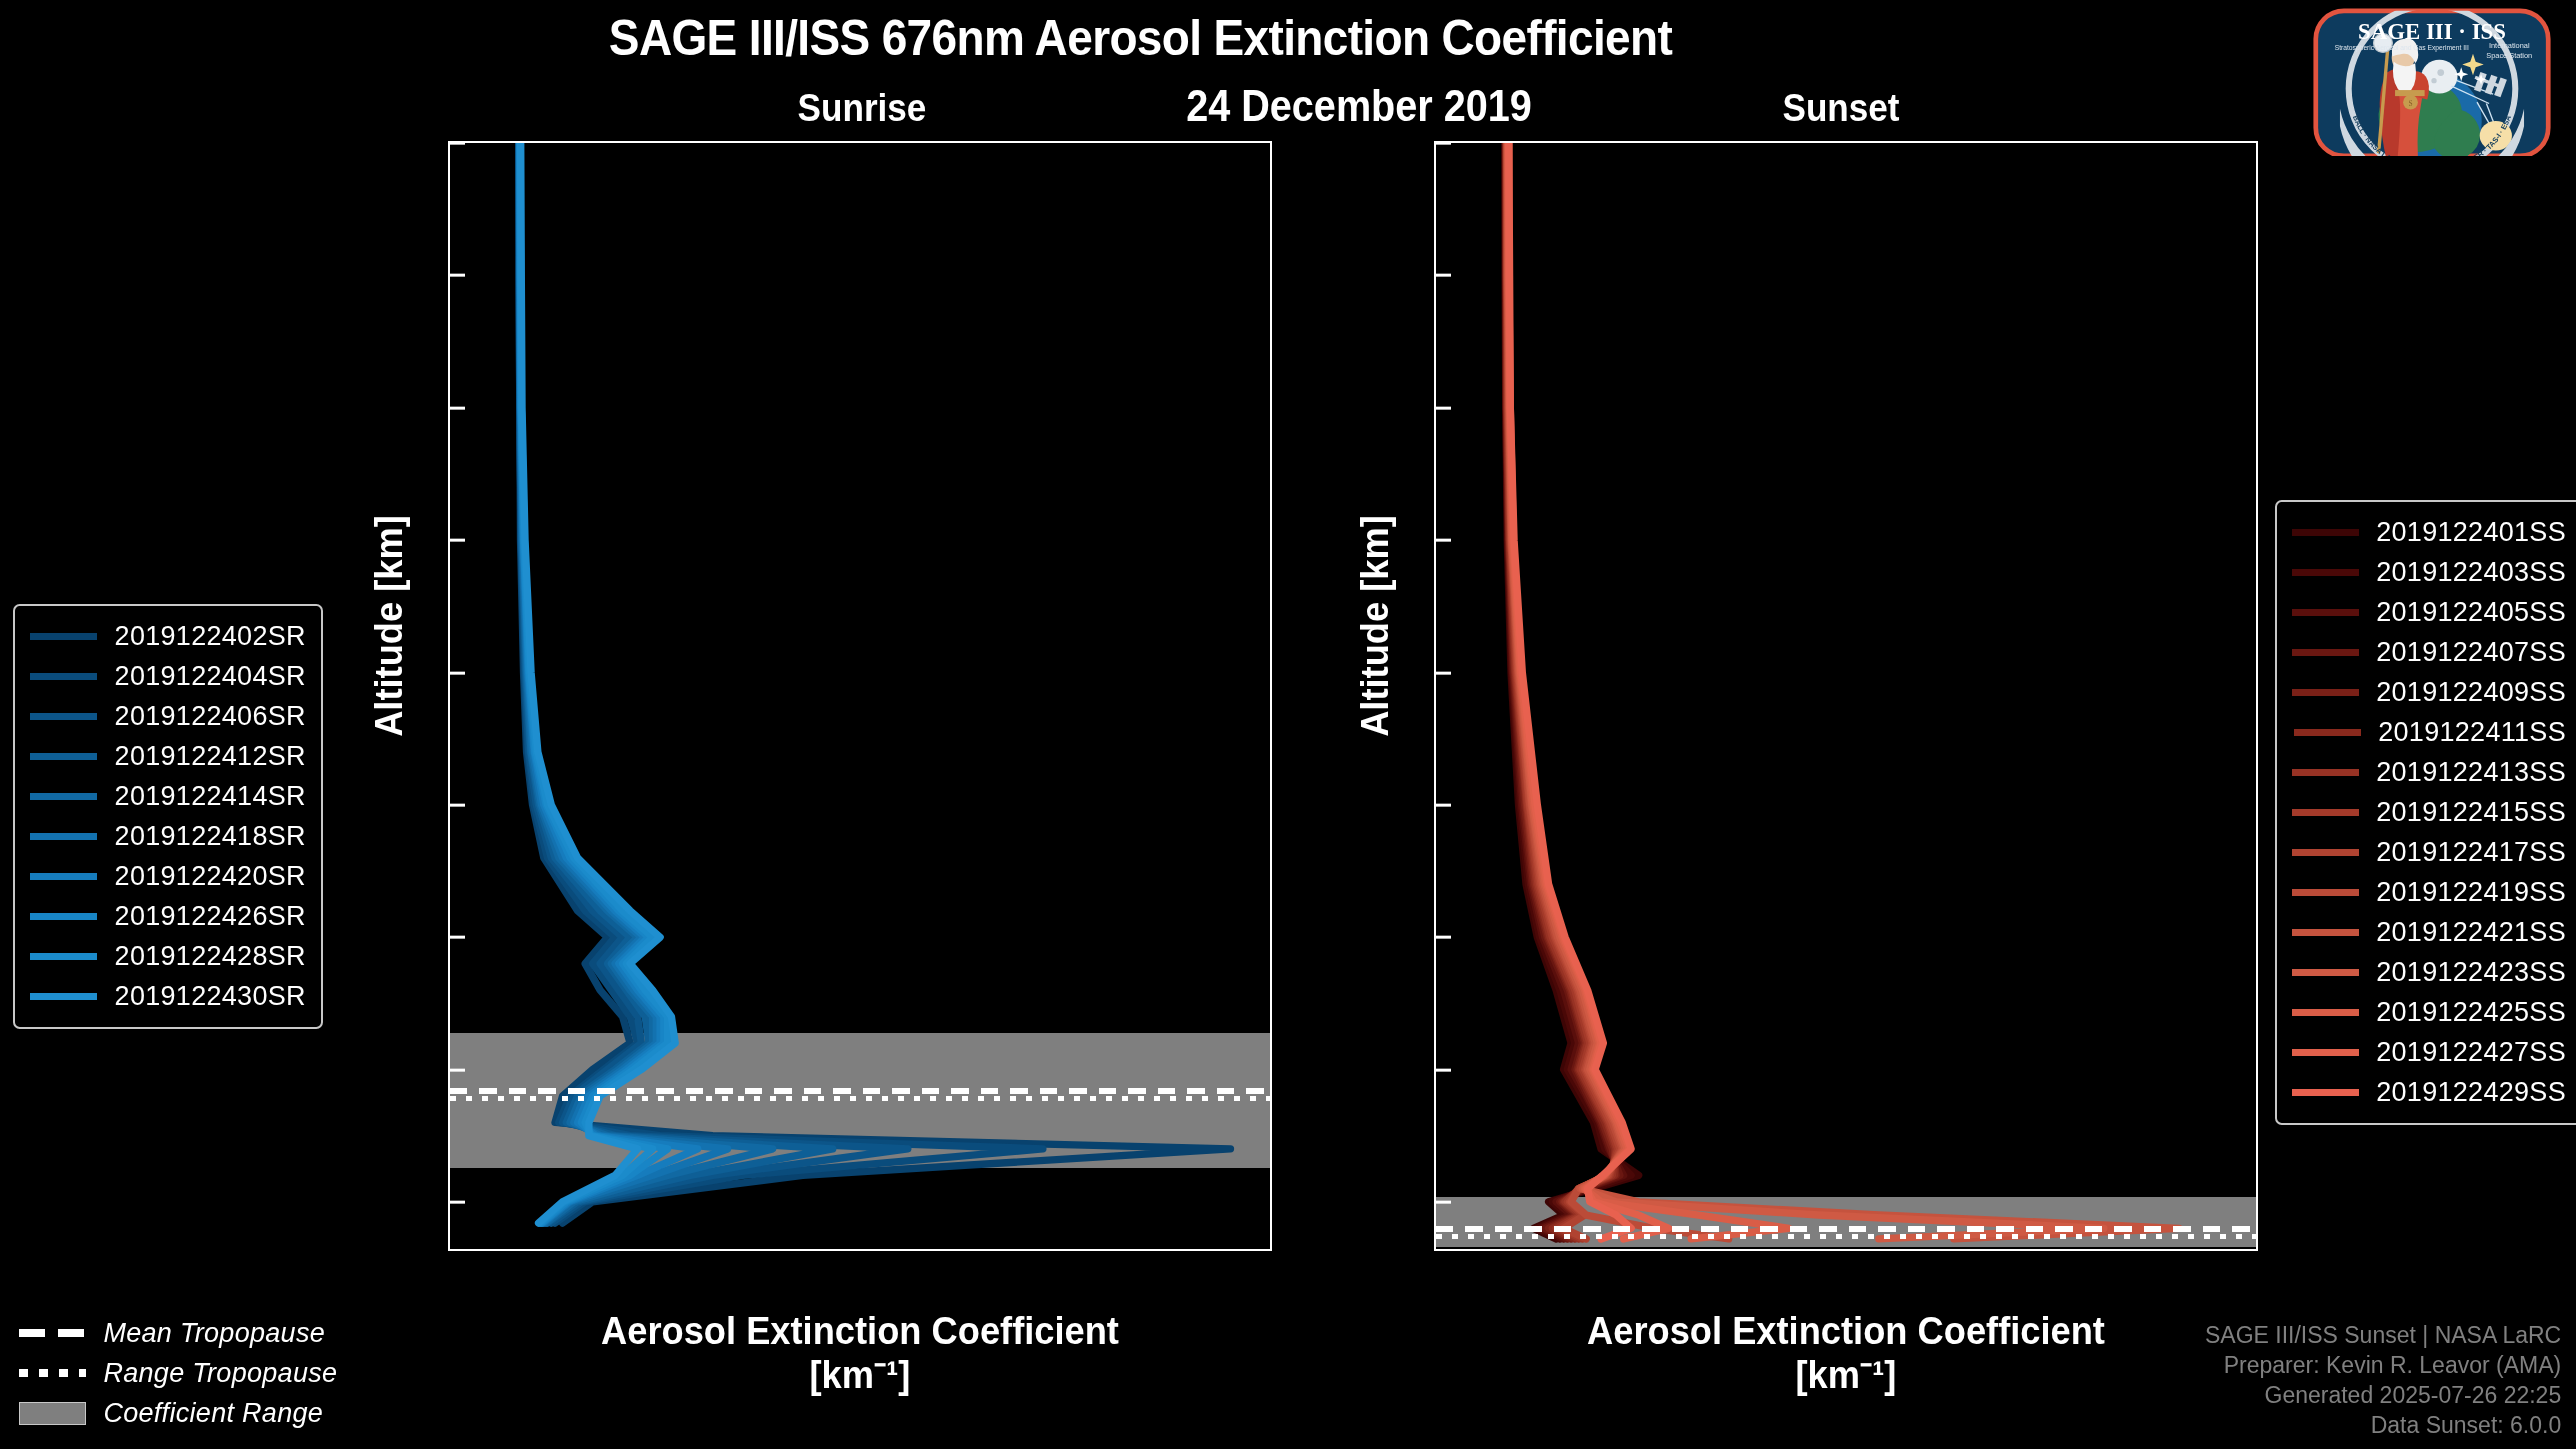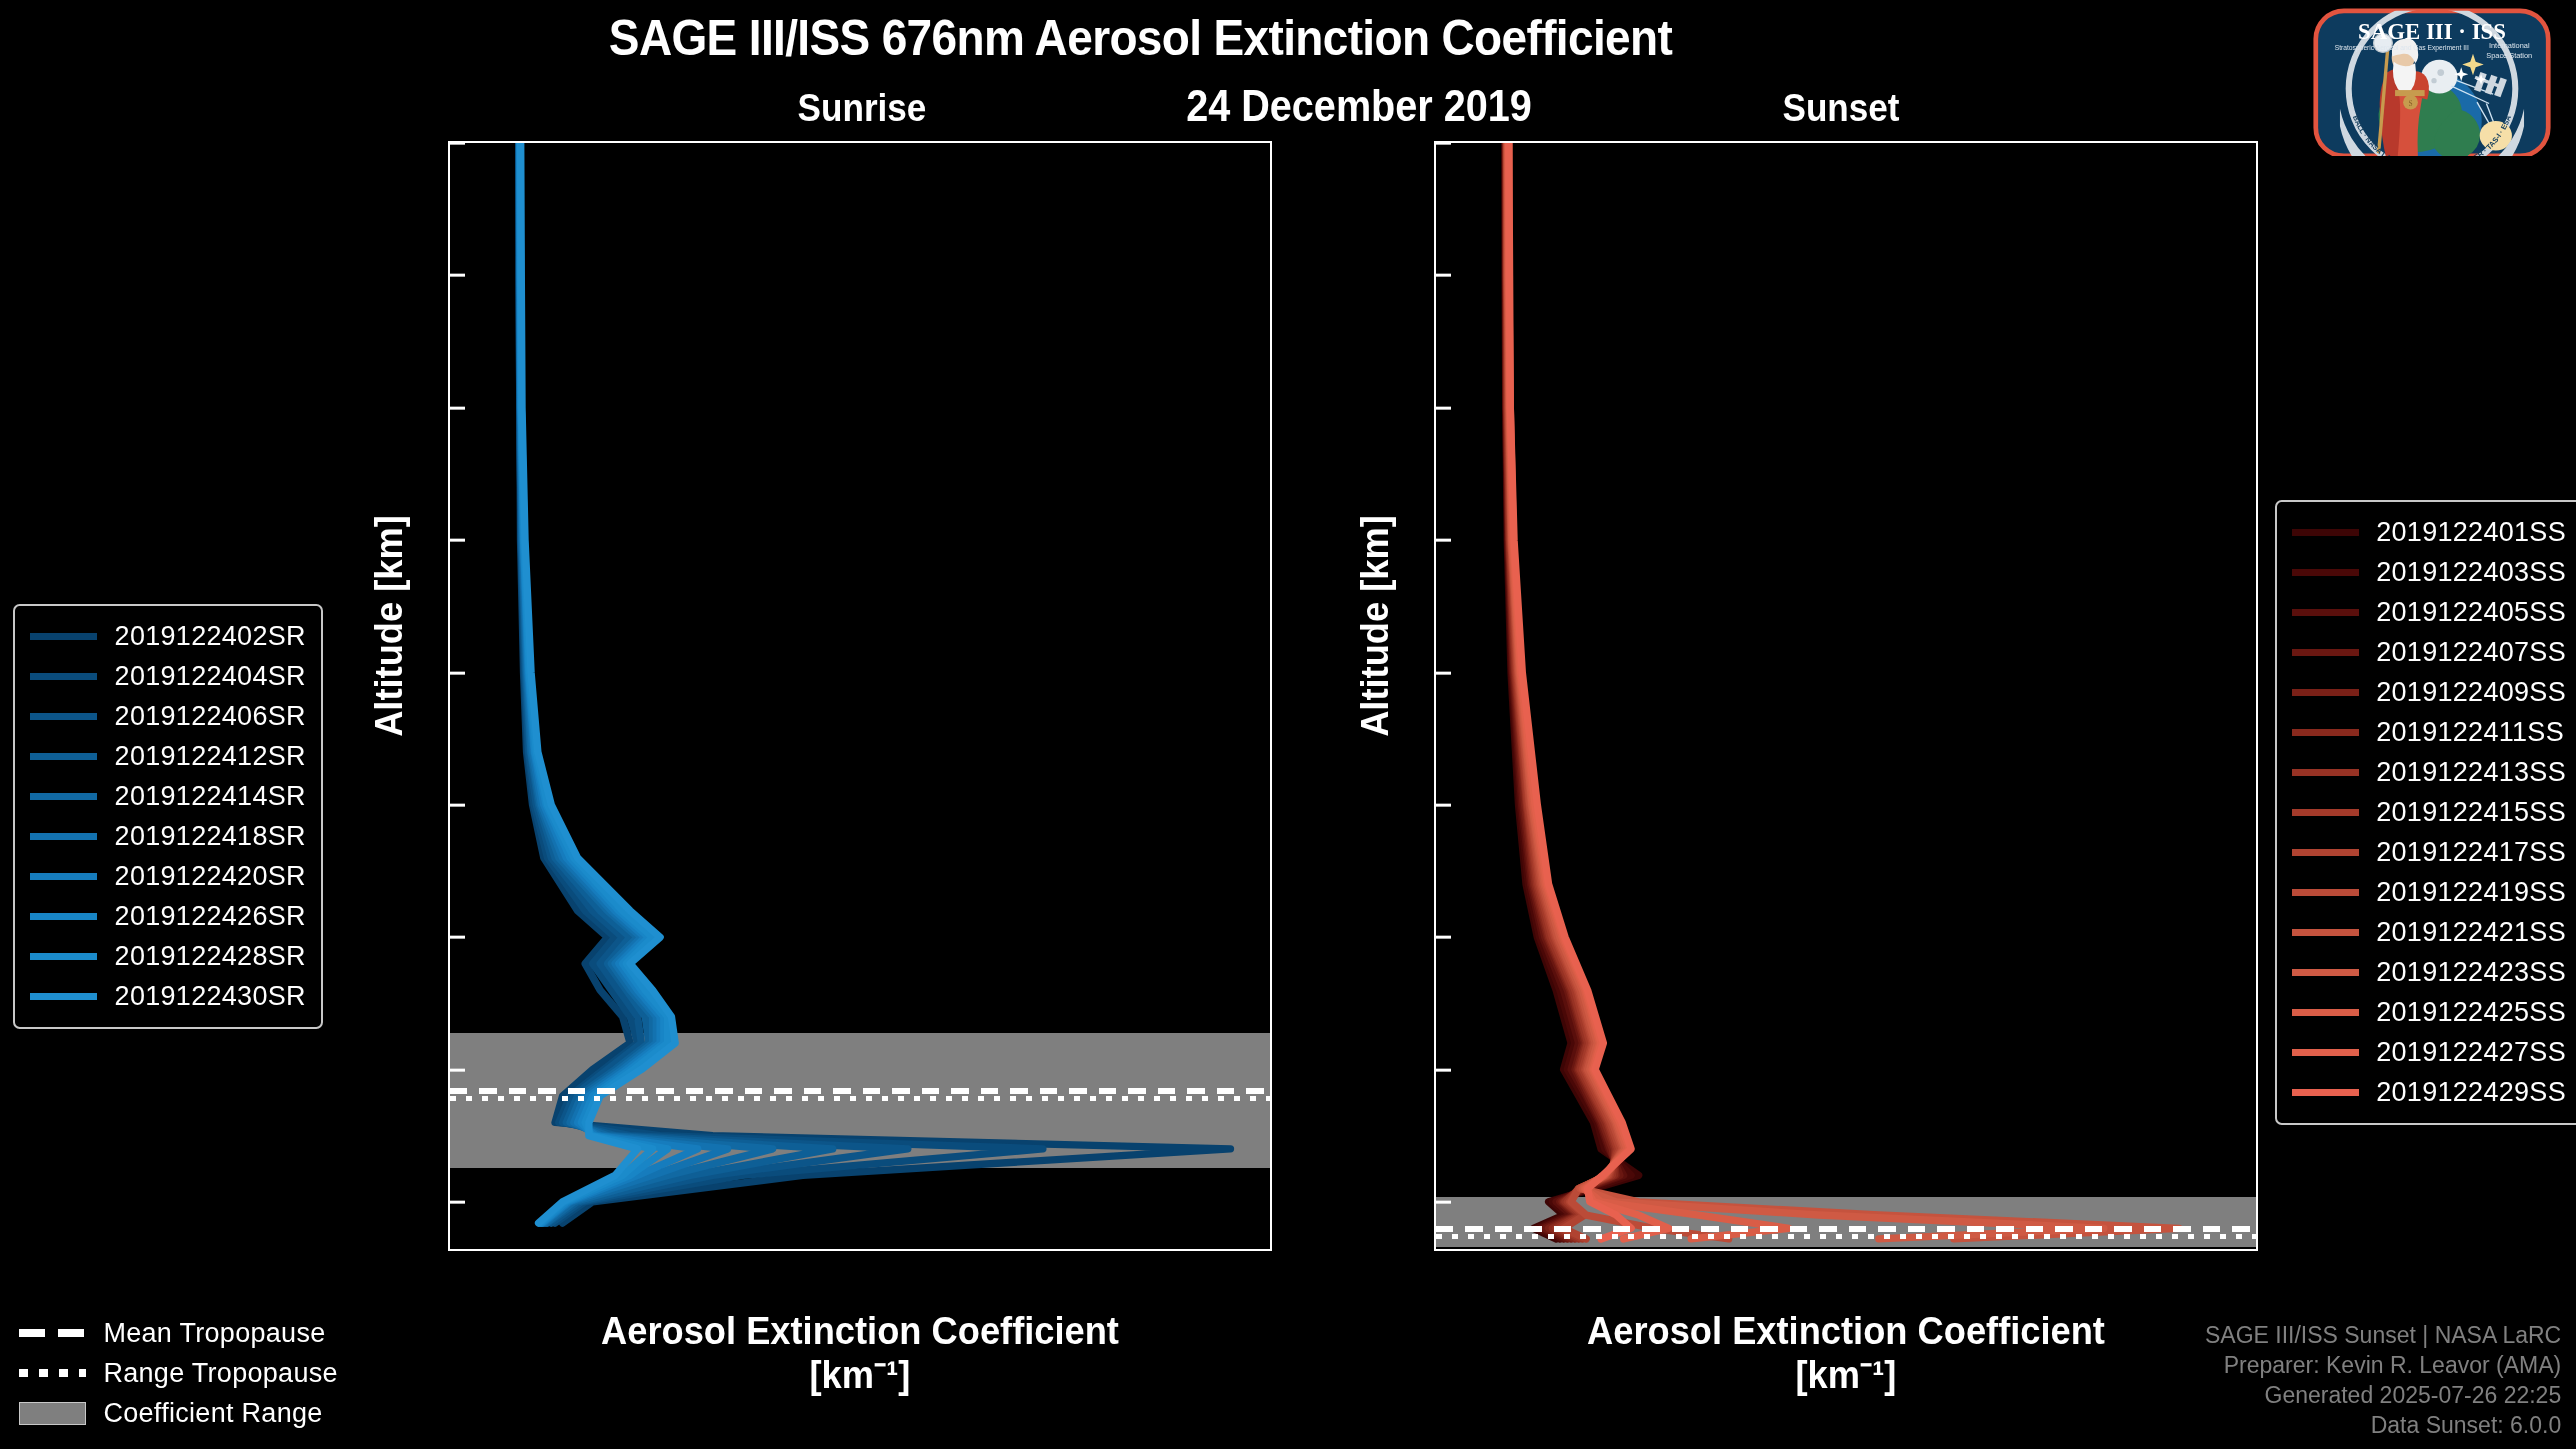--- a/index.html
+++ b/index.html
@@ -50,24 +50,24 @@
   #ytitle-right{left:1241px;top:604px;width:268px;text-align:center;}
 
   
   .legend-box{position:absolute;border:2px solid #c8c8c8;border-radius:6.7px;
       background:#000;padding:10.7px 14.8px;}
   .legend-row{display:flex;align-items:center;height:40px;}
   .legend-swatch{width:67px;height:7.4px;margin-right:17.4px;flex:none;}
   .legend-label{font-size:27px;white-space:nowrap;letter-spacing:0.3px;}
   #legend-sunrise{left:13.4px;top:604px;}
   #legend-sunset{left:2275px;top:500px;}
-  #legend-sunset .legend-row{}
+  #legend-sunset .legend-row{justify-content:flex-end;}
 
   #legend-tropo{position:absolute;left:19px;top:1313px;}
-  #legend-tropo .legend-row{height:40px;}
+  #legend-tropo .legend-row{height:40px;font-style:italic;}
   .sw-mean{width:67px;height:8.7px;margin-right:17.4px;flex:none;
       background:repeating-linear-gradient(to right,#fff 0 25.5px,transparent 25.5px 39px);}
   .sw-median{width:67px;height:8.7px;margin-right:17.4px;flex:none;
       background:repeating-linear-gradient(to right,#fff 0 8.7px,transparent 8.7px 20px);}
   .sw-range{width:67px;height:23px;margin-right:17.4px;flex:none;
       background:#7f7f7f;border:1.3px solid #c8c8c8;box-sizing:border-box;}
 
   
   #credits{position:absolute;right:14.8px;bottom:8px;text-align:right;
       font-size:23px;color:#808080;line-height:1.30;}

